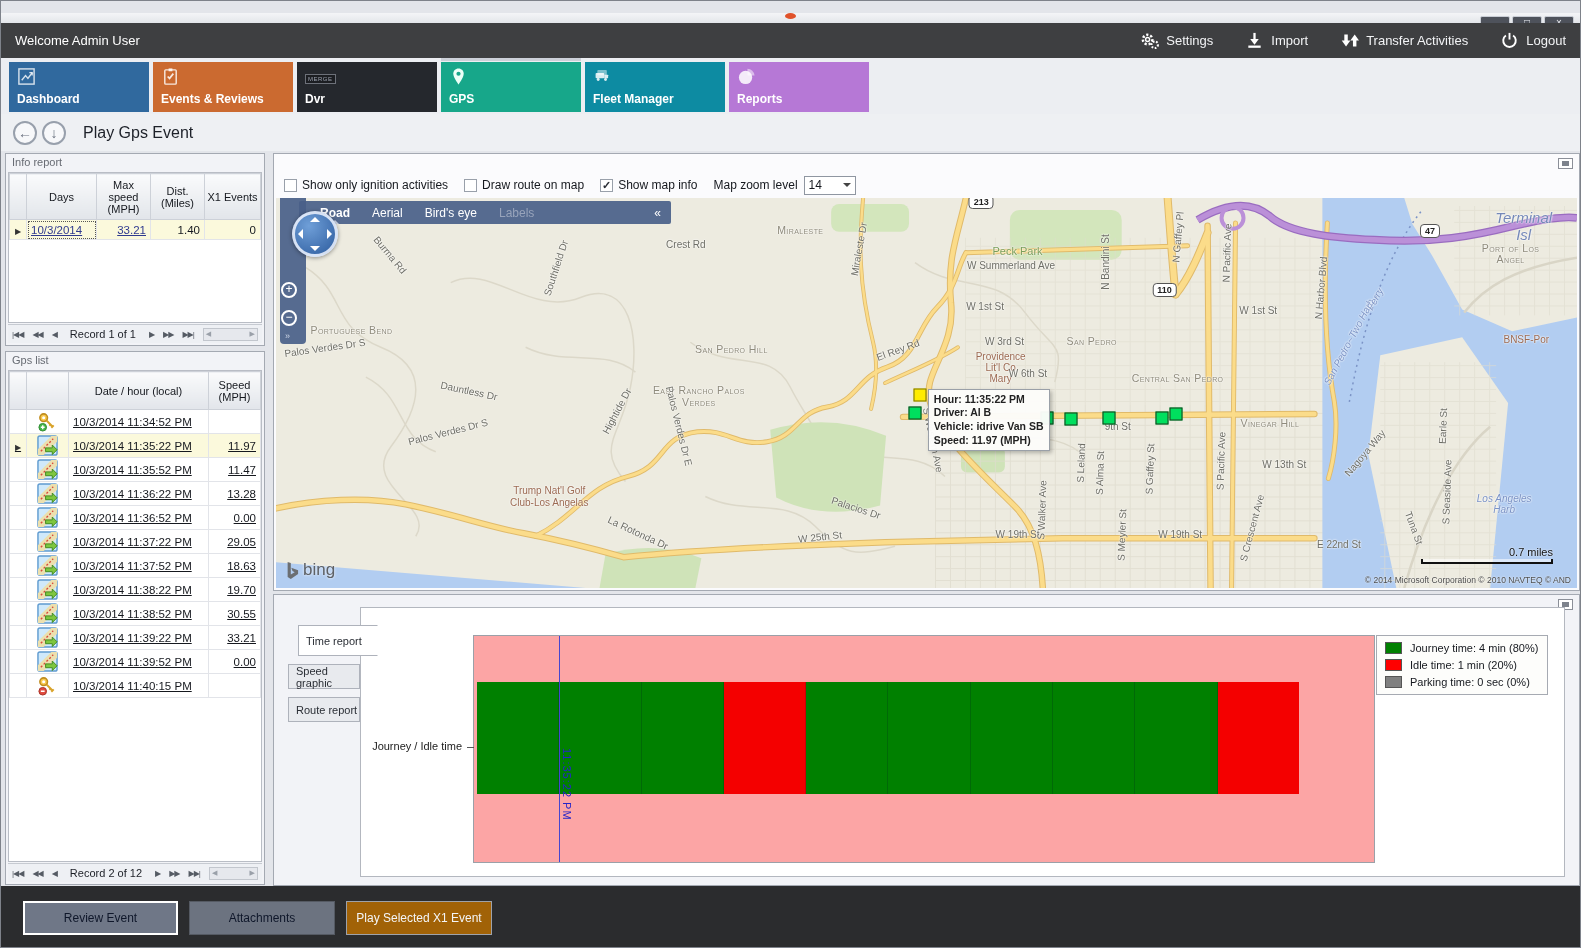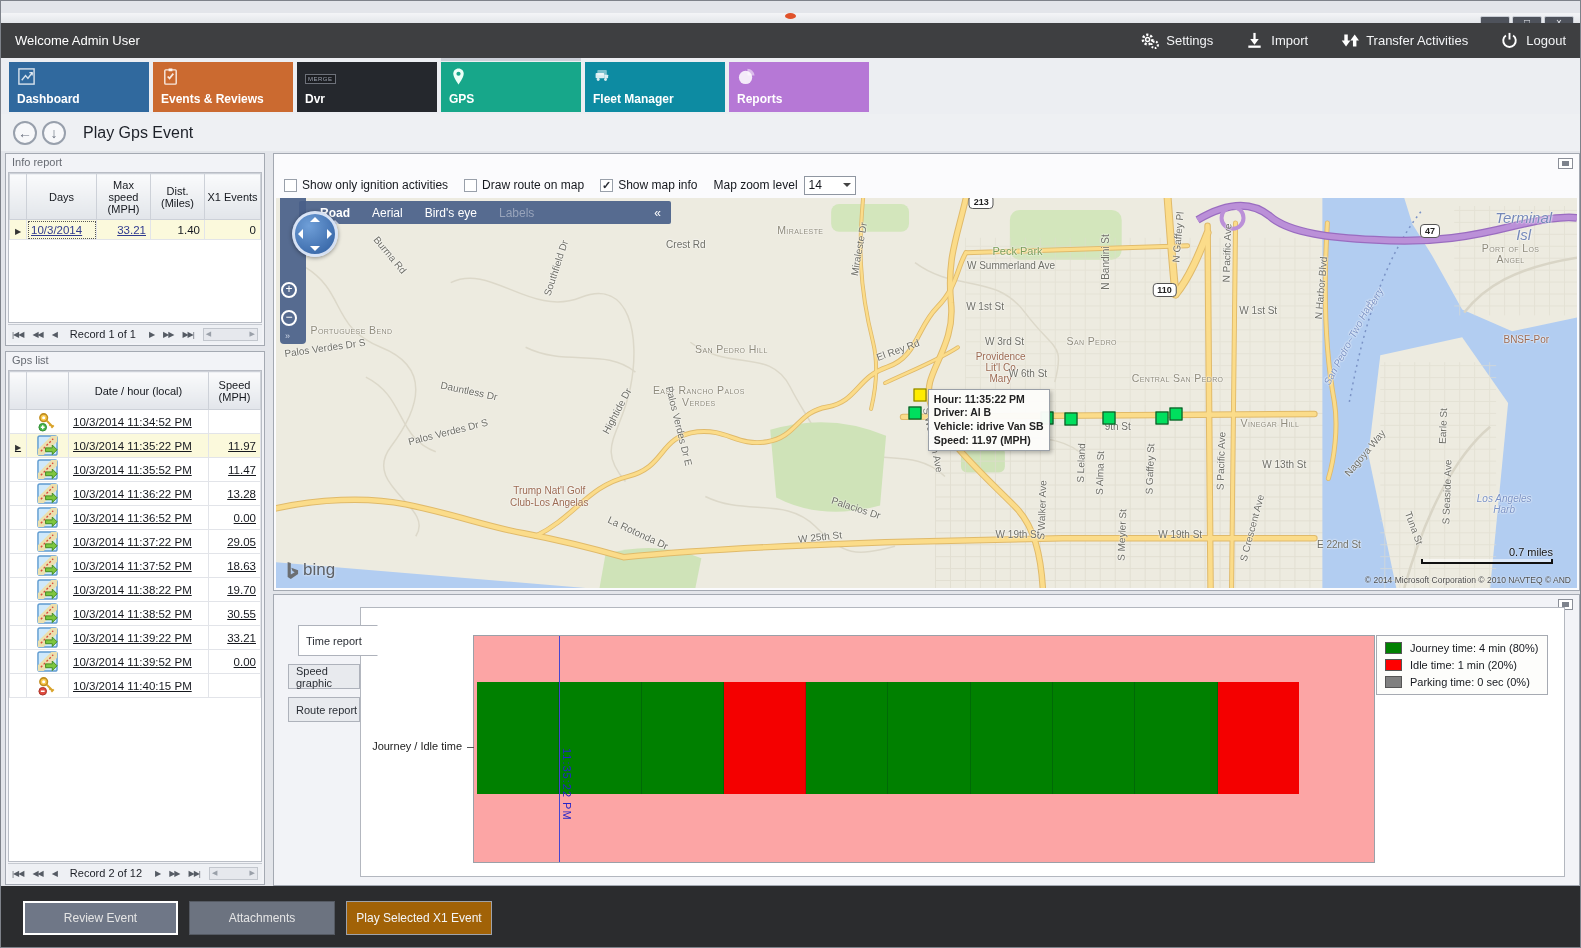--- a/index.html
+++ b/index.html
@@ -141,21 +141,21 @@
   #cursor-line{position:absolute;top:0;bottom:0;width:1px;background:#4646d0;z-index:2;}
   #cursor-label{position:absolute;top:112px;writing-mode:vertical-rl;font-size:11px;color:#2424c8;letter-spacing:1px;z-index:2;}
   #rowlabel{position:absolute;right:calc(100% + 12px);top:104px;width:120px;text-align:right;font-size:11px;color:#222;white-space:nowrap;}
   #rowtick{position:absolute;left:-7px;top:111px;width:7px;height:1px;background:#555;}
   #legend{position:absolute;right:16px;top:27px;width:172px;border:1px solid #a6aab2;background:#fdfdfb;padding:6px 8px;display:flex;flex-direction:column;gap:5px;}
   .leg-item{display:flex;align-items:center;gap:8px;font-size:11px;color:#15181e;}
   .leg-swatch{width:17px;height:12px;border:1px solid #555;flex:0 0 auto;}
 
   
   #footer{position:absolute;left:0;top:885px;width:100%;height:63px;background:#2b2c2e;display:flex;align-items:center;gap:11px;padding:0 22px;}
-  .footer-btn{height:34px;font-size:12px;color:#e5e5e5;display:flex;align-items:center;justify-content:center;cursor:pointer;}
+  .footer-btn{height:34px;font-size:12px;color:#0f172a;display:flex;align-items:center;justify-content:center;cursor:pointer;}
   .footer-btn.focused{width:155px;background:#6f7787;border:2px solid #fff;}
   .footer-btn.normal{width:146px;background:#6c7380;border:1px solid #555a63;}
   .footer-btn.disabled{width:146px;background:#a16207;color:#f4f5f7;border:1px solid #9ea2aa;}
 </style>
 </head>
 <body>
 
 <div class="app">
 
   <div id="titlebar">

